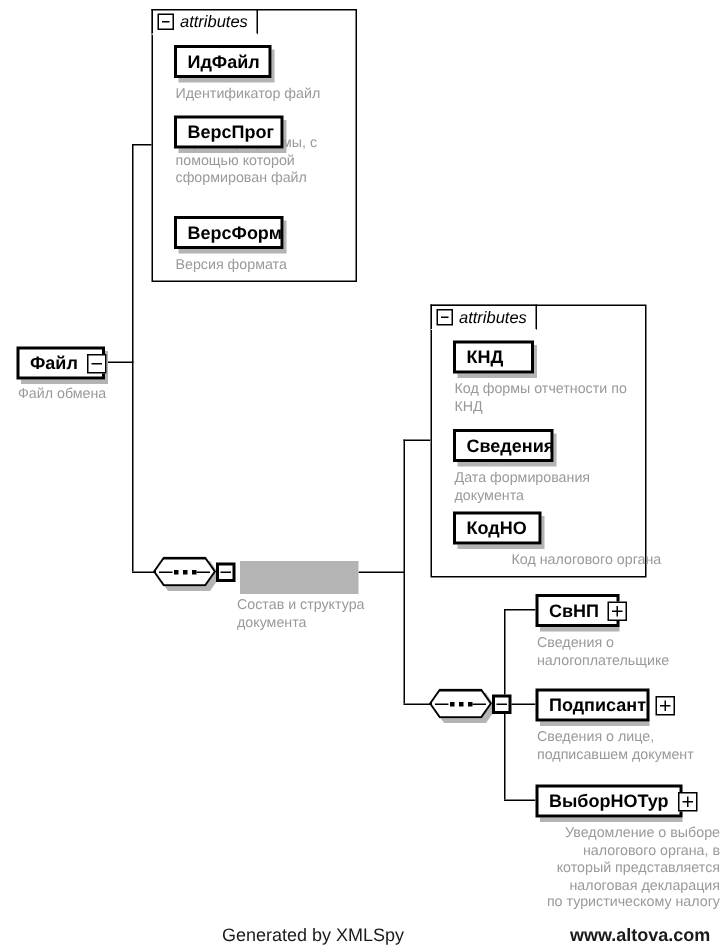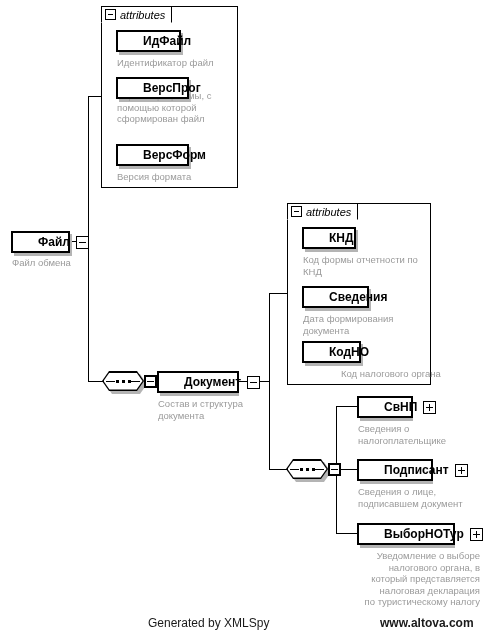--- a/index.html
+++ b/index.html
@@ -38,21 +38,21 @@
     background: #ffffff;
     height: 22px;
     display: flex;
     align-items: center;
     z-index: 5;
   }
   .node .nlabel {
     font-size: 12px;
     font-weight: bold;
     color: #000000;
-    padding: 0 6px 0 25px;
+    padding: 0 6px 0 7px;
     white-space: nowrap;
     line-height: 18px;
     letter-spacing: 0px;
   }
   .node-shadow {
     position: absolute;
     background: #b4b4b4;
     z-index: 2;
   }
 
@@ -298,24 +298,20 @@
     <div class="seq-line r"></div>
     <div class="dots">
         <i></i>
         <i></i>
         <i></i>
       </div>
   </div>
   <div class="toggle-out" style="left:144px; top:375px;"></div>
 
   <div class="node-shadow" style="left:160px; top:374px; width:79px; height:22px;"></div>
-  <div class="node" style="left:157px; top:371px; width:82px;">
-    <span class="nlabel">Документ</span>
-    <span class="toggle"></span>
-  </div>
   <div class="desc" style="left:158px; top:398px; width:110px;">Состав и структура
 документа</div>
 
   <div class="attrbox" style="left:287px; top:203px; width:144px; height:182px;">
     <div class="attrtab">
       <span class="tmark"></span>
       <span class="tlabel">attributes</span>
     </div>
 
     <div class="node-shadow" style="left:17px; top:26px; width:53px; height:22px;"></div>

